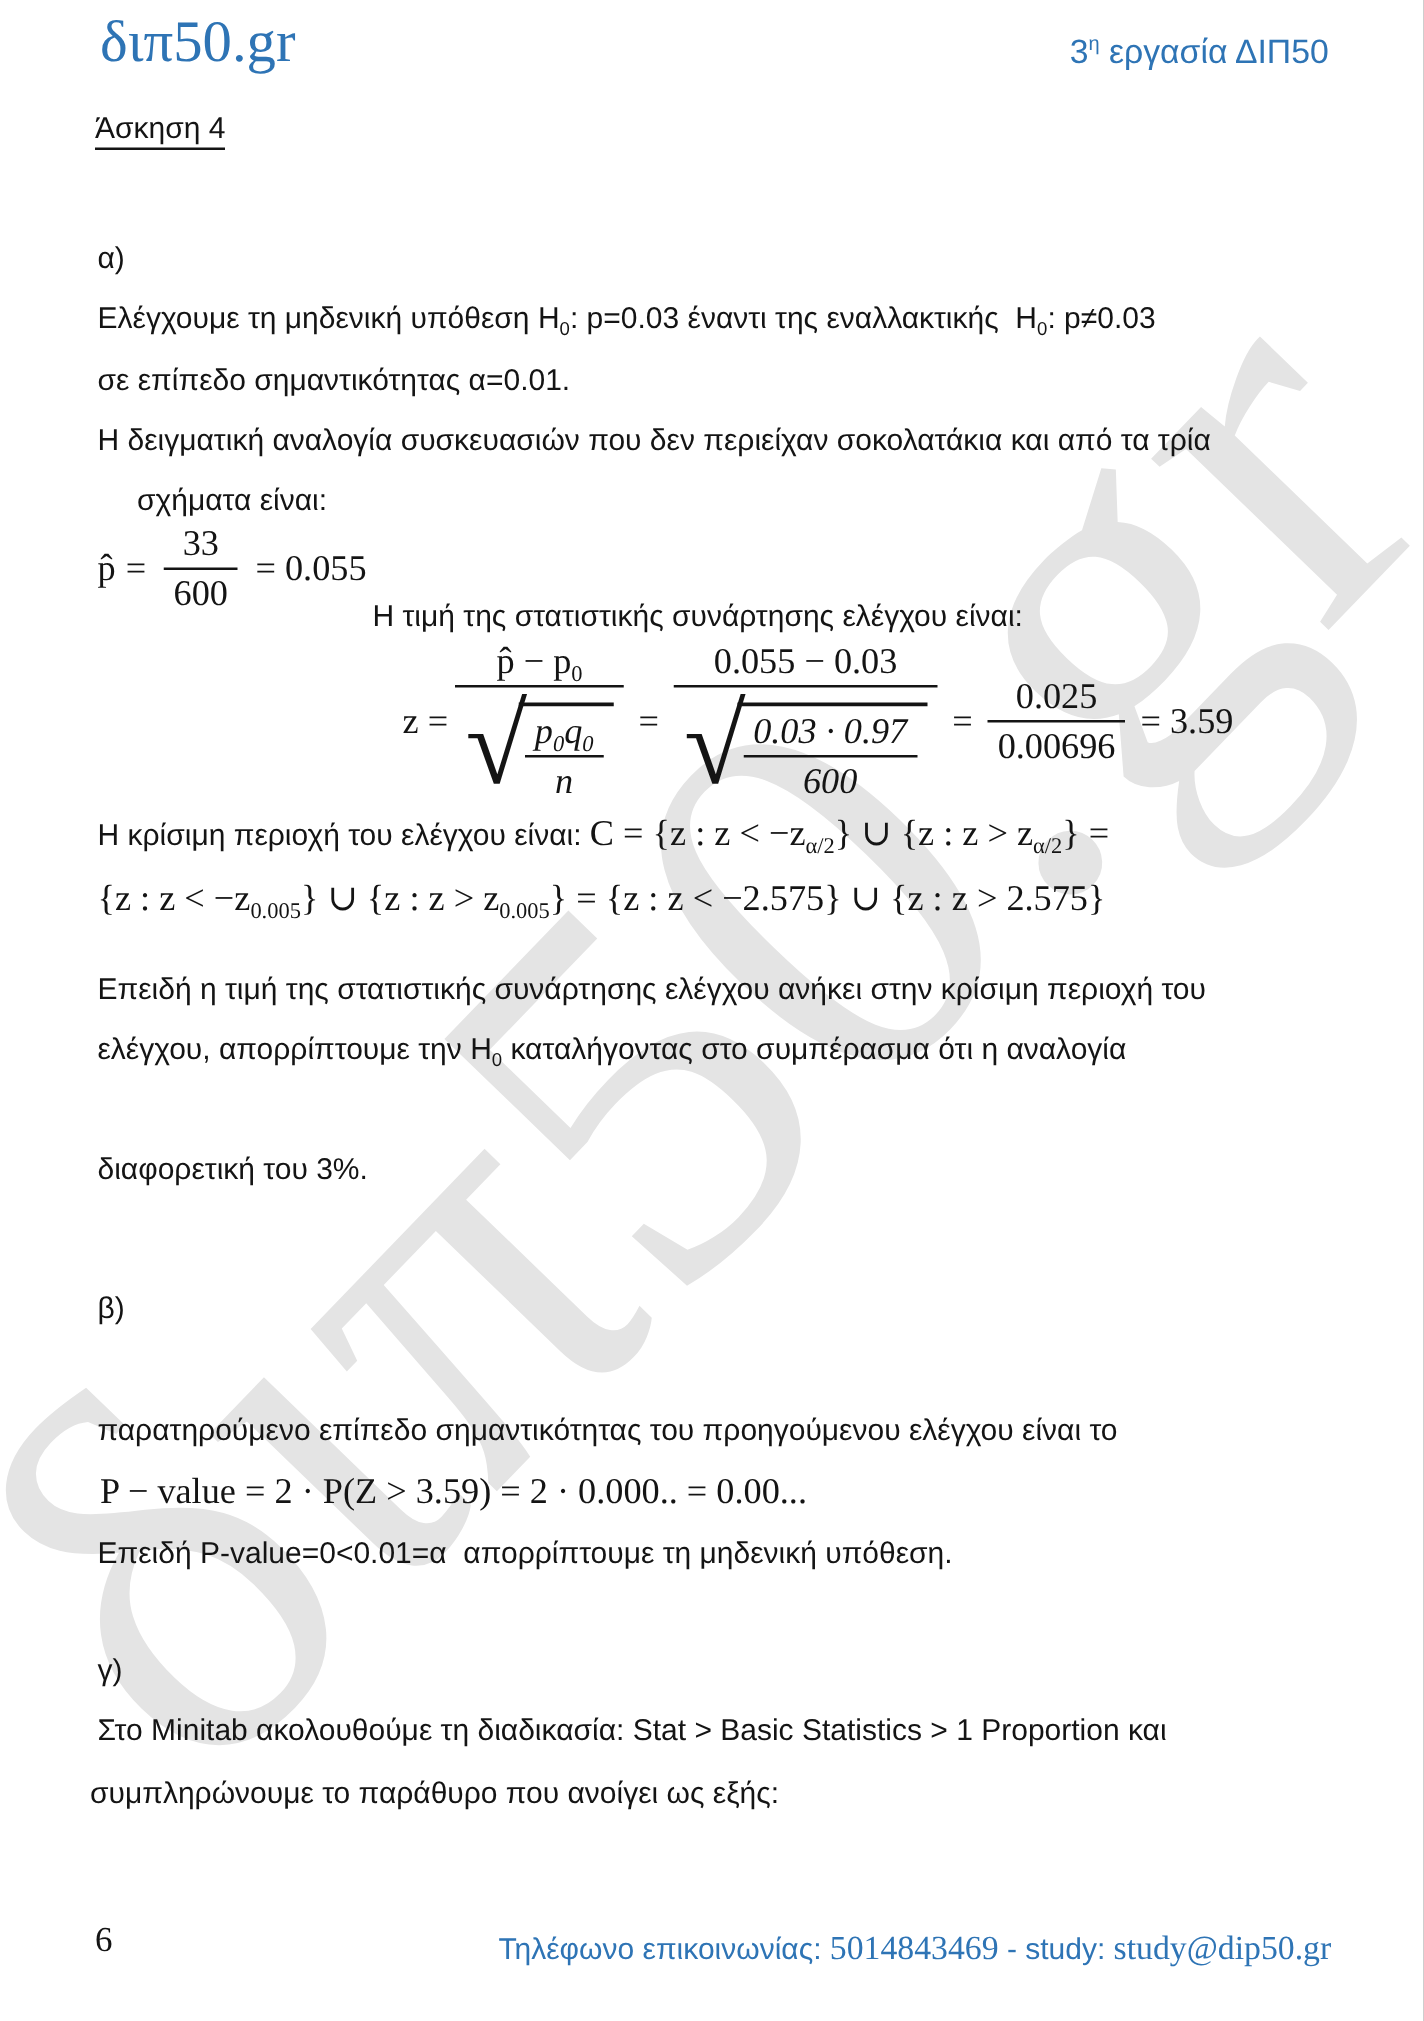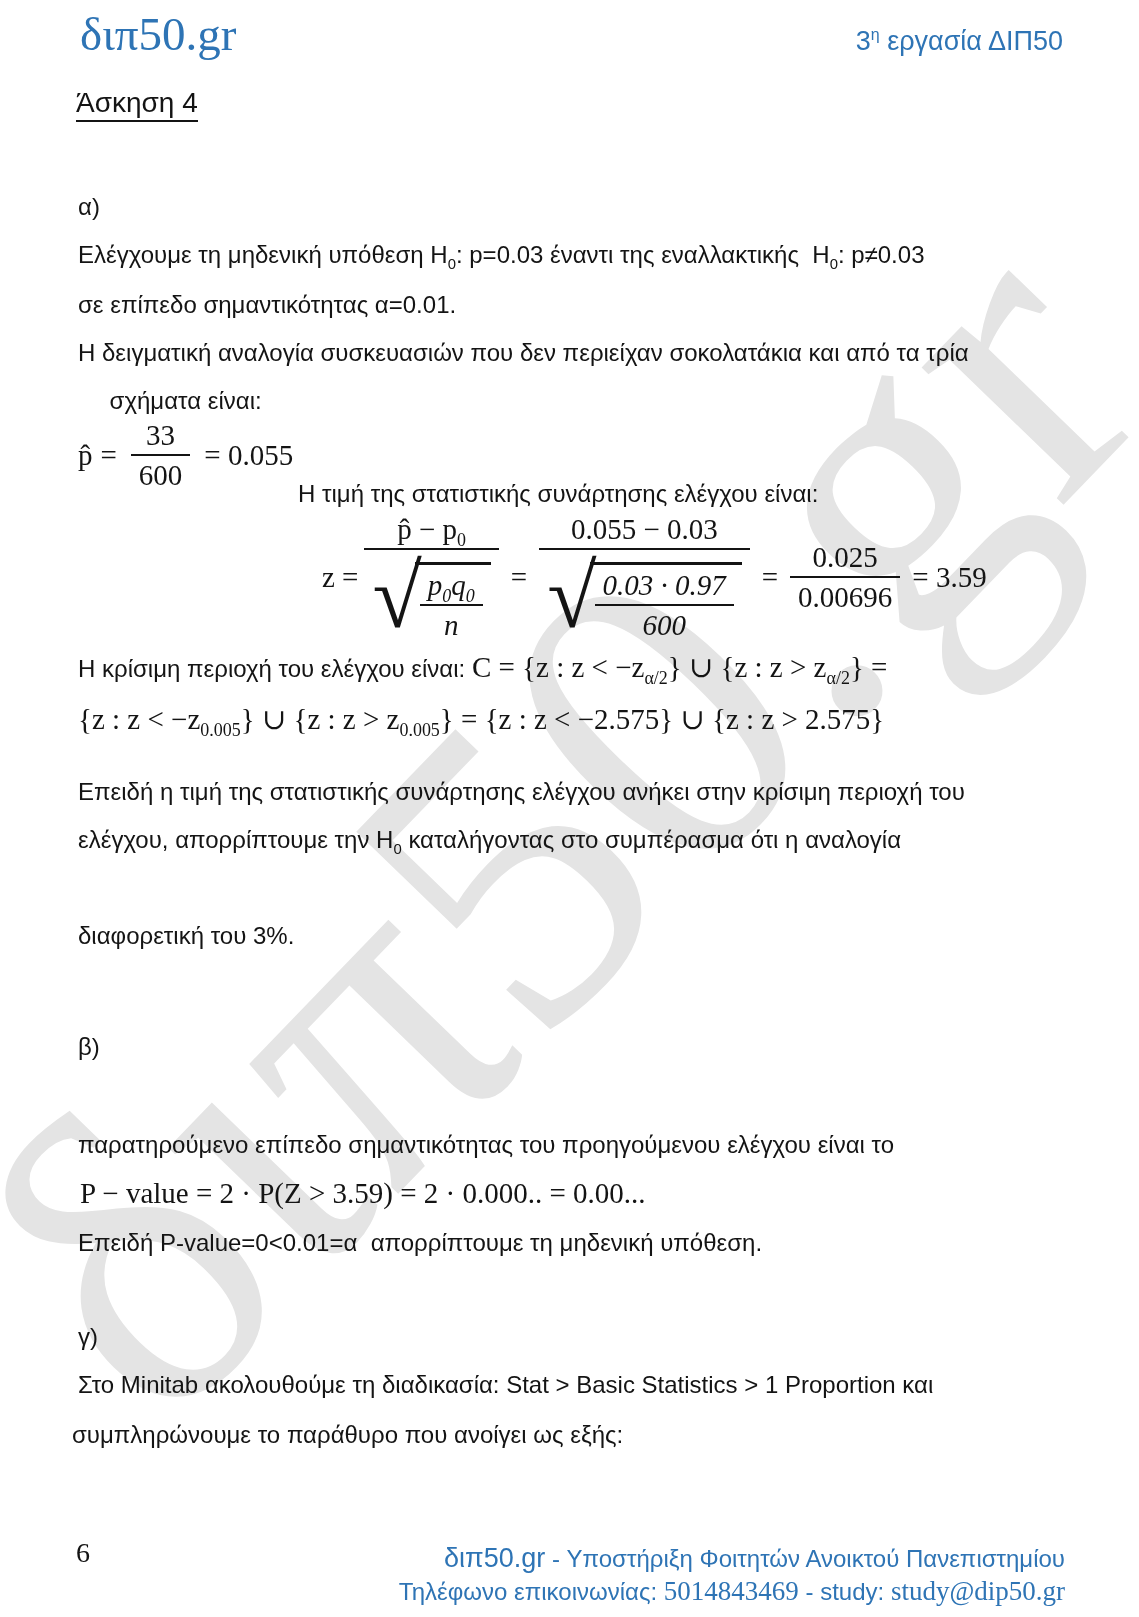--- a/index.html
+++ b/index.html
@@ -19,21 +19,21 @@
   }
   .content{position:absolute; inset:0; z-index:1;}
   
   .ln{position:absolute; white-space:nowrap; font-size:24px; line-height:34px;}
   .serif{font-family:"Liberation Serif","DejaVu Serif",serif;}
   .blue{color:#2e74b5;}
   
   .hdr-logo{top:8px; left:80px; font-size:47px; line-height:52px;}
   .hdr-right{top:24px; right:76px; font-size:27px;}
   .hdr-right sup{font-size:16px;}
-  .doc-title{top:86px; left:76px; font-size:28px;}
+  .doc-title{top:86px; left:76px; font-size:24px;}
   .doc-title .t{border-bottom:2px solid #141414; padding-bottom:2px;}
   .foot-page{top:1536px; left:76px; font-size:28px;}
   .foot-right{top:1542px; right:74px; text-align:right; line-height:33px; font-size:24px;}
   .foot-brand{font-size:27px;}
   .foot-serif{font-family:"Liberation Serif","DejaVu Serif",serif; font-size:27px;}
   
   .math{font-family:"Liberation Serif","DejaVu Serif",serif; font-size:29px;}
   .mrow{display:inline-flex; align-items:center;}
   .frac{display:inline-flex; flex-direction:column; text-align:center; vertical-align:middle; margin:0 6px;}
   .frac .num{padding:0 8px 2px;}
@@ -127,18 +127,17 @@
     <div class="ln" style="top:1128px;left:78px;">παρατηρούμενο επίπεδο σημαντικότητας του προηγούμενου ελέγχου είναι το</div>
     <div class="ln math" style="top:1176px;left:80px;">P − value = 2 · P(Z &gt; 3.59) = 2 · 0.000.. = 0.00...</div>
     <div class="ln" style="top:1226px;left:78px;">Επειδή P-value=0&lt;0.01=α &nbsp;απορρίπτουμε τη μηδενική υπόθεση.</div>
 
     <div class="ln" style="top:1320px;left:78px;">γ)</div>
     <div class="ln" style="top:1368px;left:78px;">Στο Minitab ακολουθούμε τη διαδικασία: Stat &gt; Basic Statistics &gt; 1 Proportion και</div>
     <div class="ln" style="top:1418px;left:72px;">συμπληρώνουμε το παράθυρο που ανοίγει ως εξής:</div>
 
     <div class="ln serif foot-page">6</div>
     <div class="ln blue foot-right">
-      <div><span class="foot-brand">διπ50.gr</span><span> - </span><span>Υποστήριξη Φοιτητών Ανοικτού Πανεπιστημίου</span></div>
       <div><span>Τηλέφωνο επικοινωνίας: </span><span class="foot-serif">5014843469</span><span> - study: </span><span class="foot-serif">study@dip50.gr</span></div>
     </div>
 
   </div>
 </div>
 
 </body></html>

